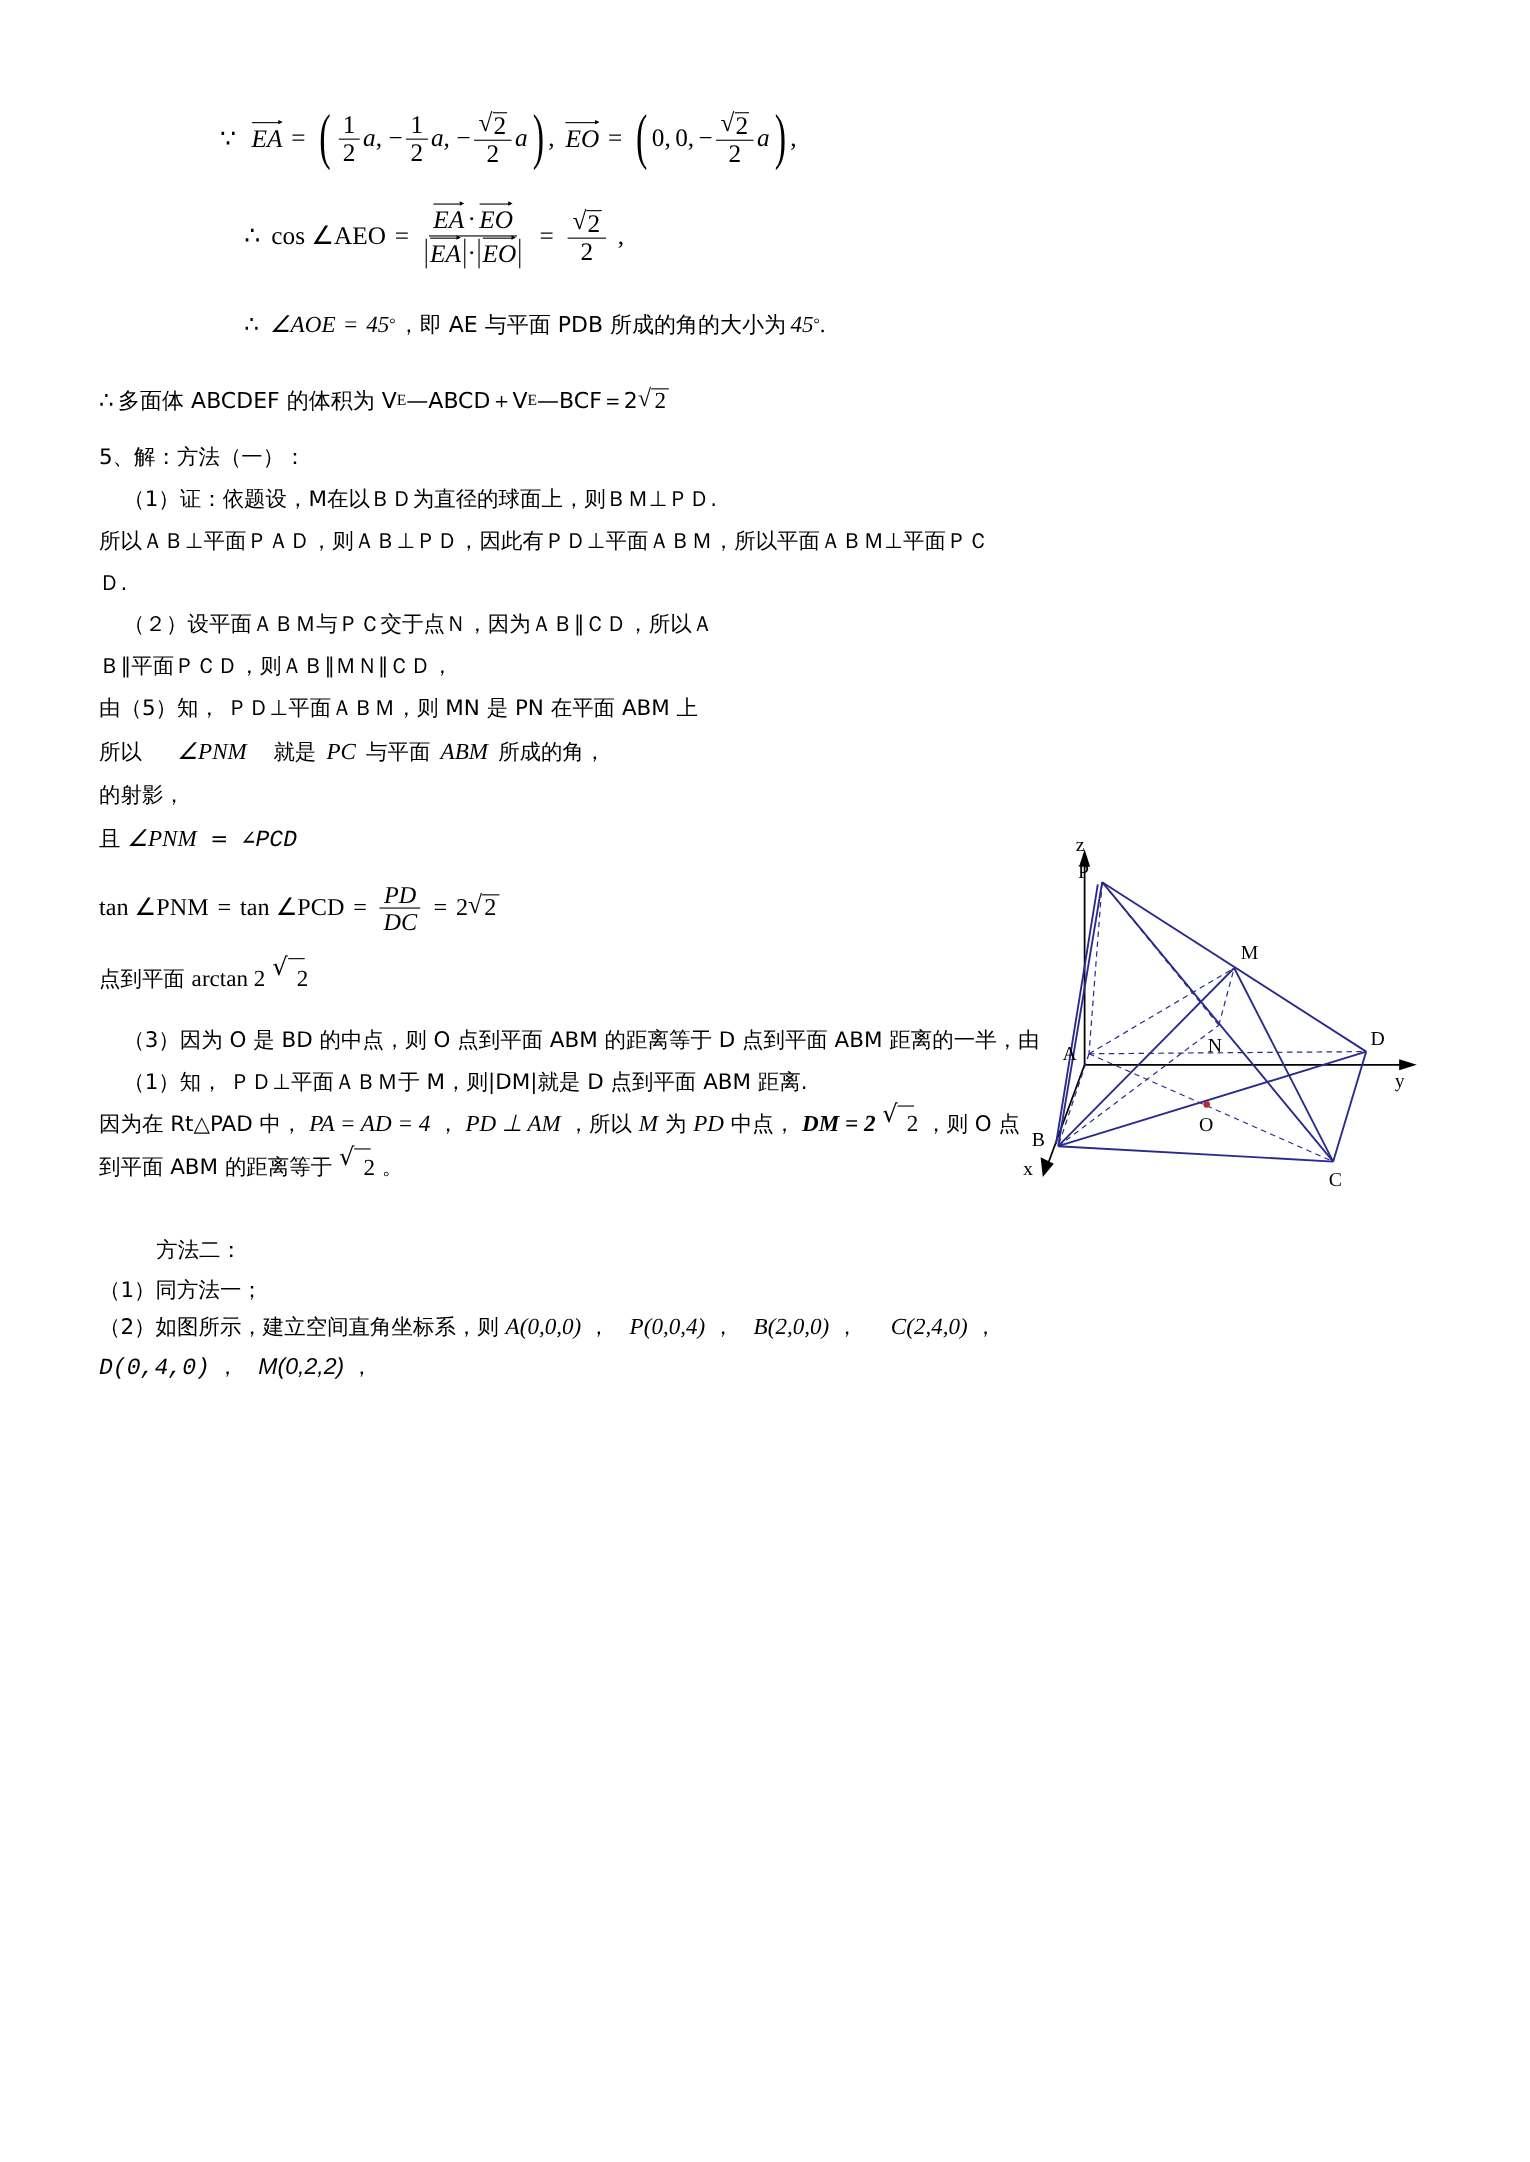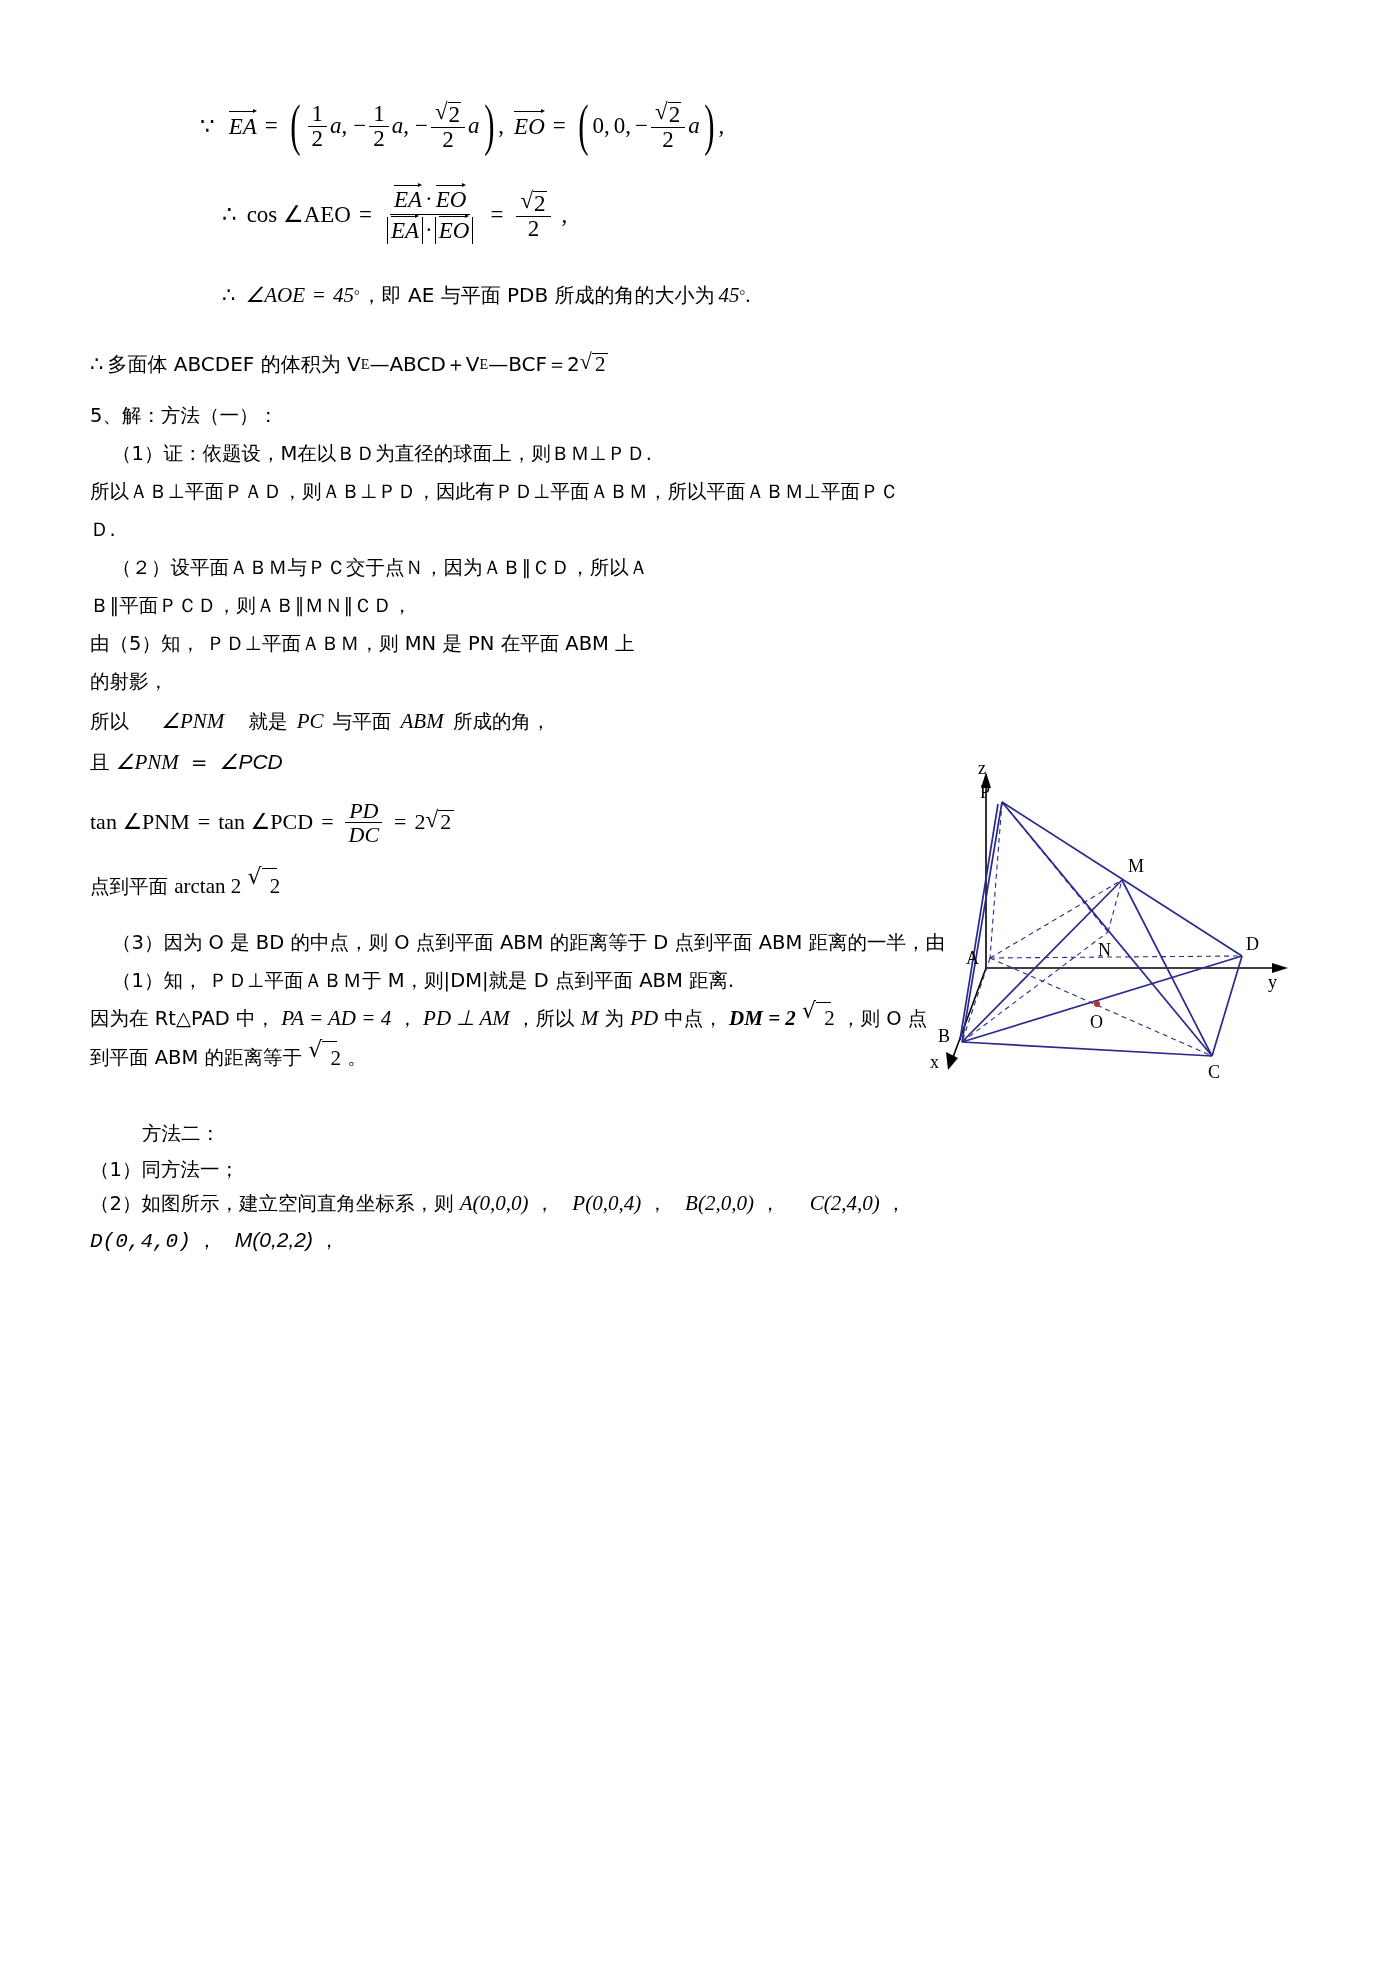--- a/index.html
+++ b/index.html
@@ -234,37 +234,37 @@
   </div>
 
   <div class="body-text" style="margin-top:18px; margin-left:-20px;">
     <p class="p" style="margin-top:10px;">5、解：方法（一）：</p>
     <p class="p indent">（1）证：依题设，M在以ＢＤ为直径的球面上，则ＢＭ⊥ＰＤ.</p>
     <p class="p">所以ＡＢ⊥平面ＰＡＤ，则ＡＢ⊥ＰＤ，因此有ＰＤ⊥平面ＡＢＭ，所以平面ＡＢＭ⊥平面ＰＣ</p>
     <p class="p">Ｄ.</p>
     <p class="p indent">（２）设平面ＡＢＭ与ＰＣ交于点Ｎ，因为ＡＢ∥ＣＤ，所以Ａ</p>
     <p class="p">Ｂ∥平面ＰＣＤ，则ＡＢ∥ＭＮ∥ＣＤ，</p>
     <p class="p">由（5）知， ＰＤ⊥平面ＡＢＭ，则 MN 是 PN 在平面 ABM 上</p>
-    <p class="p">的射影，</p>
-
     <p class="p">
       <span>所以</span>
       <span class="it" style="margin:0 18px 0 26px;font-family:'Liberation Serif',serif;font-size:21px;">∠PNM</span>
       <span>就是</span>
       <span class="it" style="font-family:'Liberation Serif',serif;font-size:21px;margin:0 3px;">PC</span>
       <span>与平面</span>
       <span class="it" style="font-family:'Liberation Serif',serif;font-size:21px;margin:0 3px;">ABM</span>
       <span>所成的角，</span>
     </p>
 
+    <p class="p">的射影，</p>
+
     <p class="p">
       <span>且</span>
       <span class="it" style="font-family:'Liberation Serif',serif;font-size:21px;">∠PNM</span>
       <span style="margin:0 6px;">=</span>
-      <span class="it" style="font-family:Liberation Sans, sans-serif;font-size:21px;">∠PCD</span>
+      <span class="it" style="font-family:Liberation Mono, monospace;font-size:21px;">∠PCD</span>
     </p>
 
     <div class="eqrow" style="font-size:22px;margin-top:16px;margin-bottom:16px;">
       <span>tan ∠PNM</span>
       <span style="margin:0 8px;">=</span>
       <span>tan ∠PCD</span>
       <span style="margin:0 8px;">=</span>
       <span class="frac">
         <span class="num it">PD</span>
         <span class="den it">DC</span>

